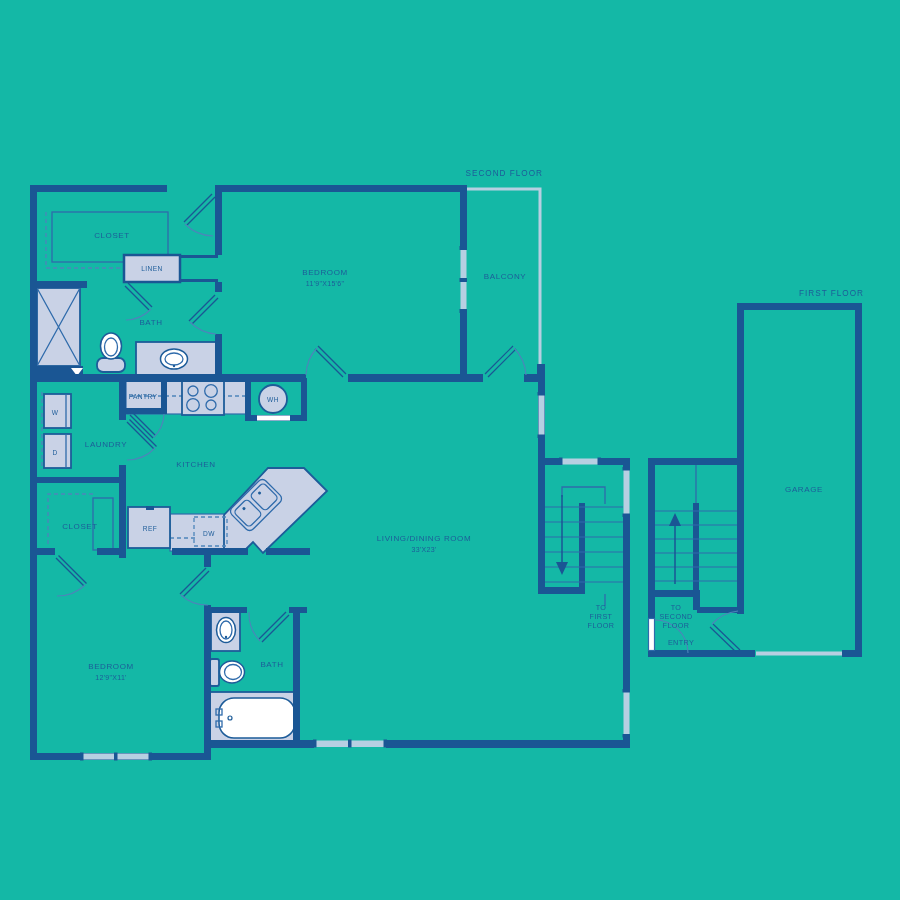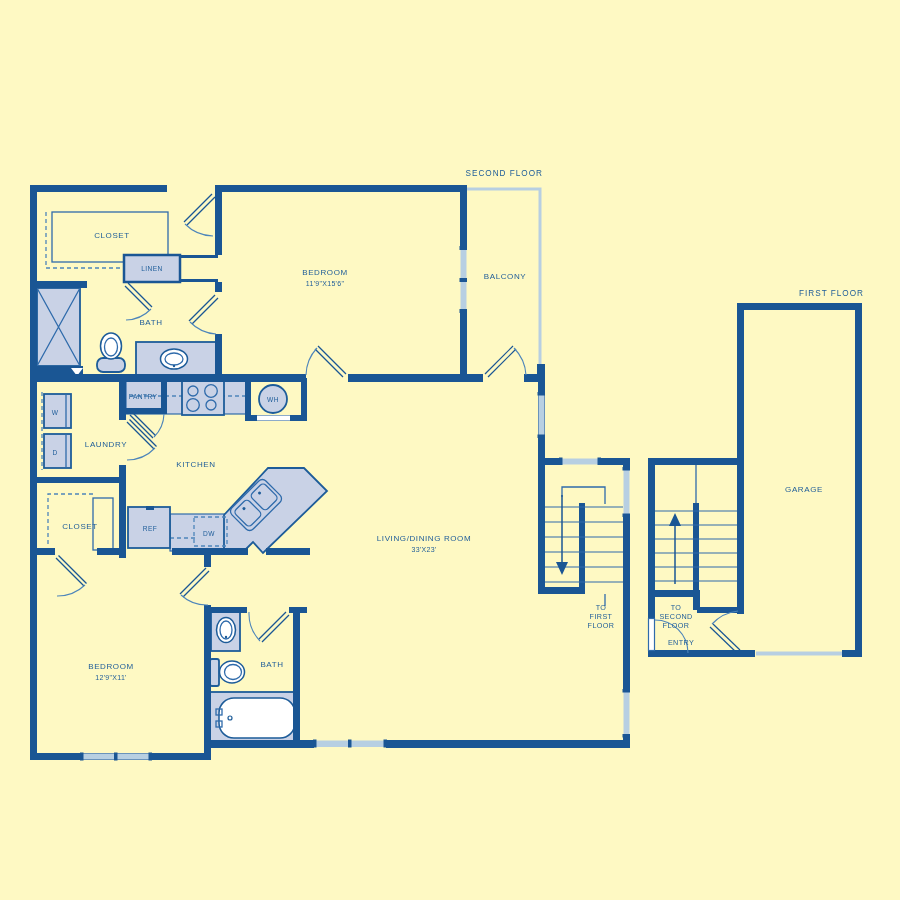--- a/index.html
+++ b/index.html
@@ -1,16 +1,16 @@
 <!DOCTYPE html>
 <html><head>
 <meta charset="utf-8">
 <style>
   html,body{margin:0;padding:0;background:#ffffff;}
-  .canvas{width:900px;height:900px;position:relative;background:#fef9c3;overflow:hidden;}
+  .canvas{width:900px;height:900px;position:relative;background:#14b8a6;overflow:hidden;}
   svg{display:block;}
   .wall{fill:#1a5694;}
   .lightfill{fill:#c9d2e6;stroke:#2f6bab;stroke-width:1.2;}
   .fixture{fill:#c9d2e6;stroke:#1d5c99;stroke-width:1.8;}
   .fixwhite{fill:#ffffff;stroke:#1d5c99;stroke-width:1.5;}
   .thin{stroke:#2f6bab;stroke-width:1.3;fill:none;}
   .tread{stroke:#2f6bab;stroke-width:1.2;}
   .window{fill:#b7cfe2;}
   .balcony-line{stroke:#b7cfe2;stroke-width:3;fill:none;}
   .dashed{stroke:#4d85ba;stroke-width:1.3;fill:none;stroke-dasharray:4 3;}

